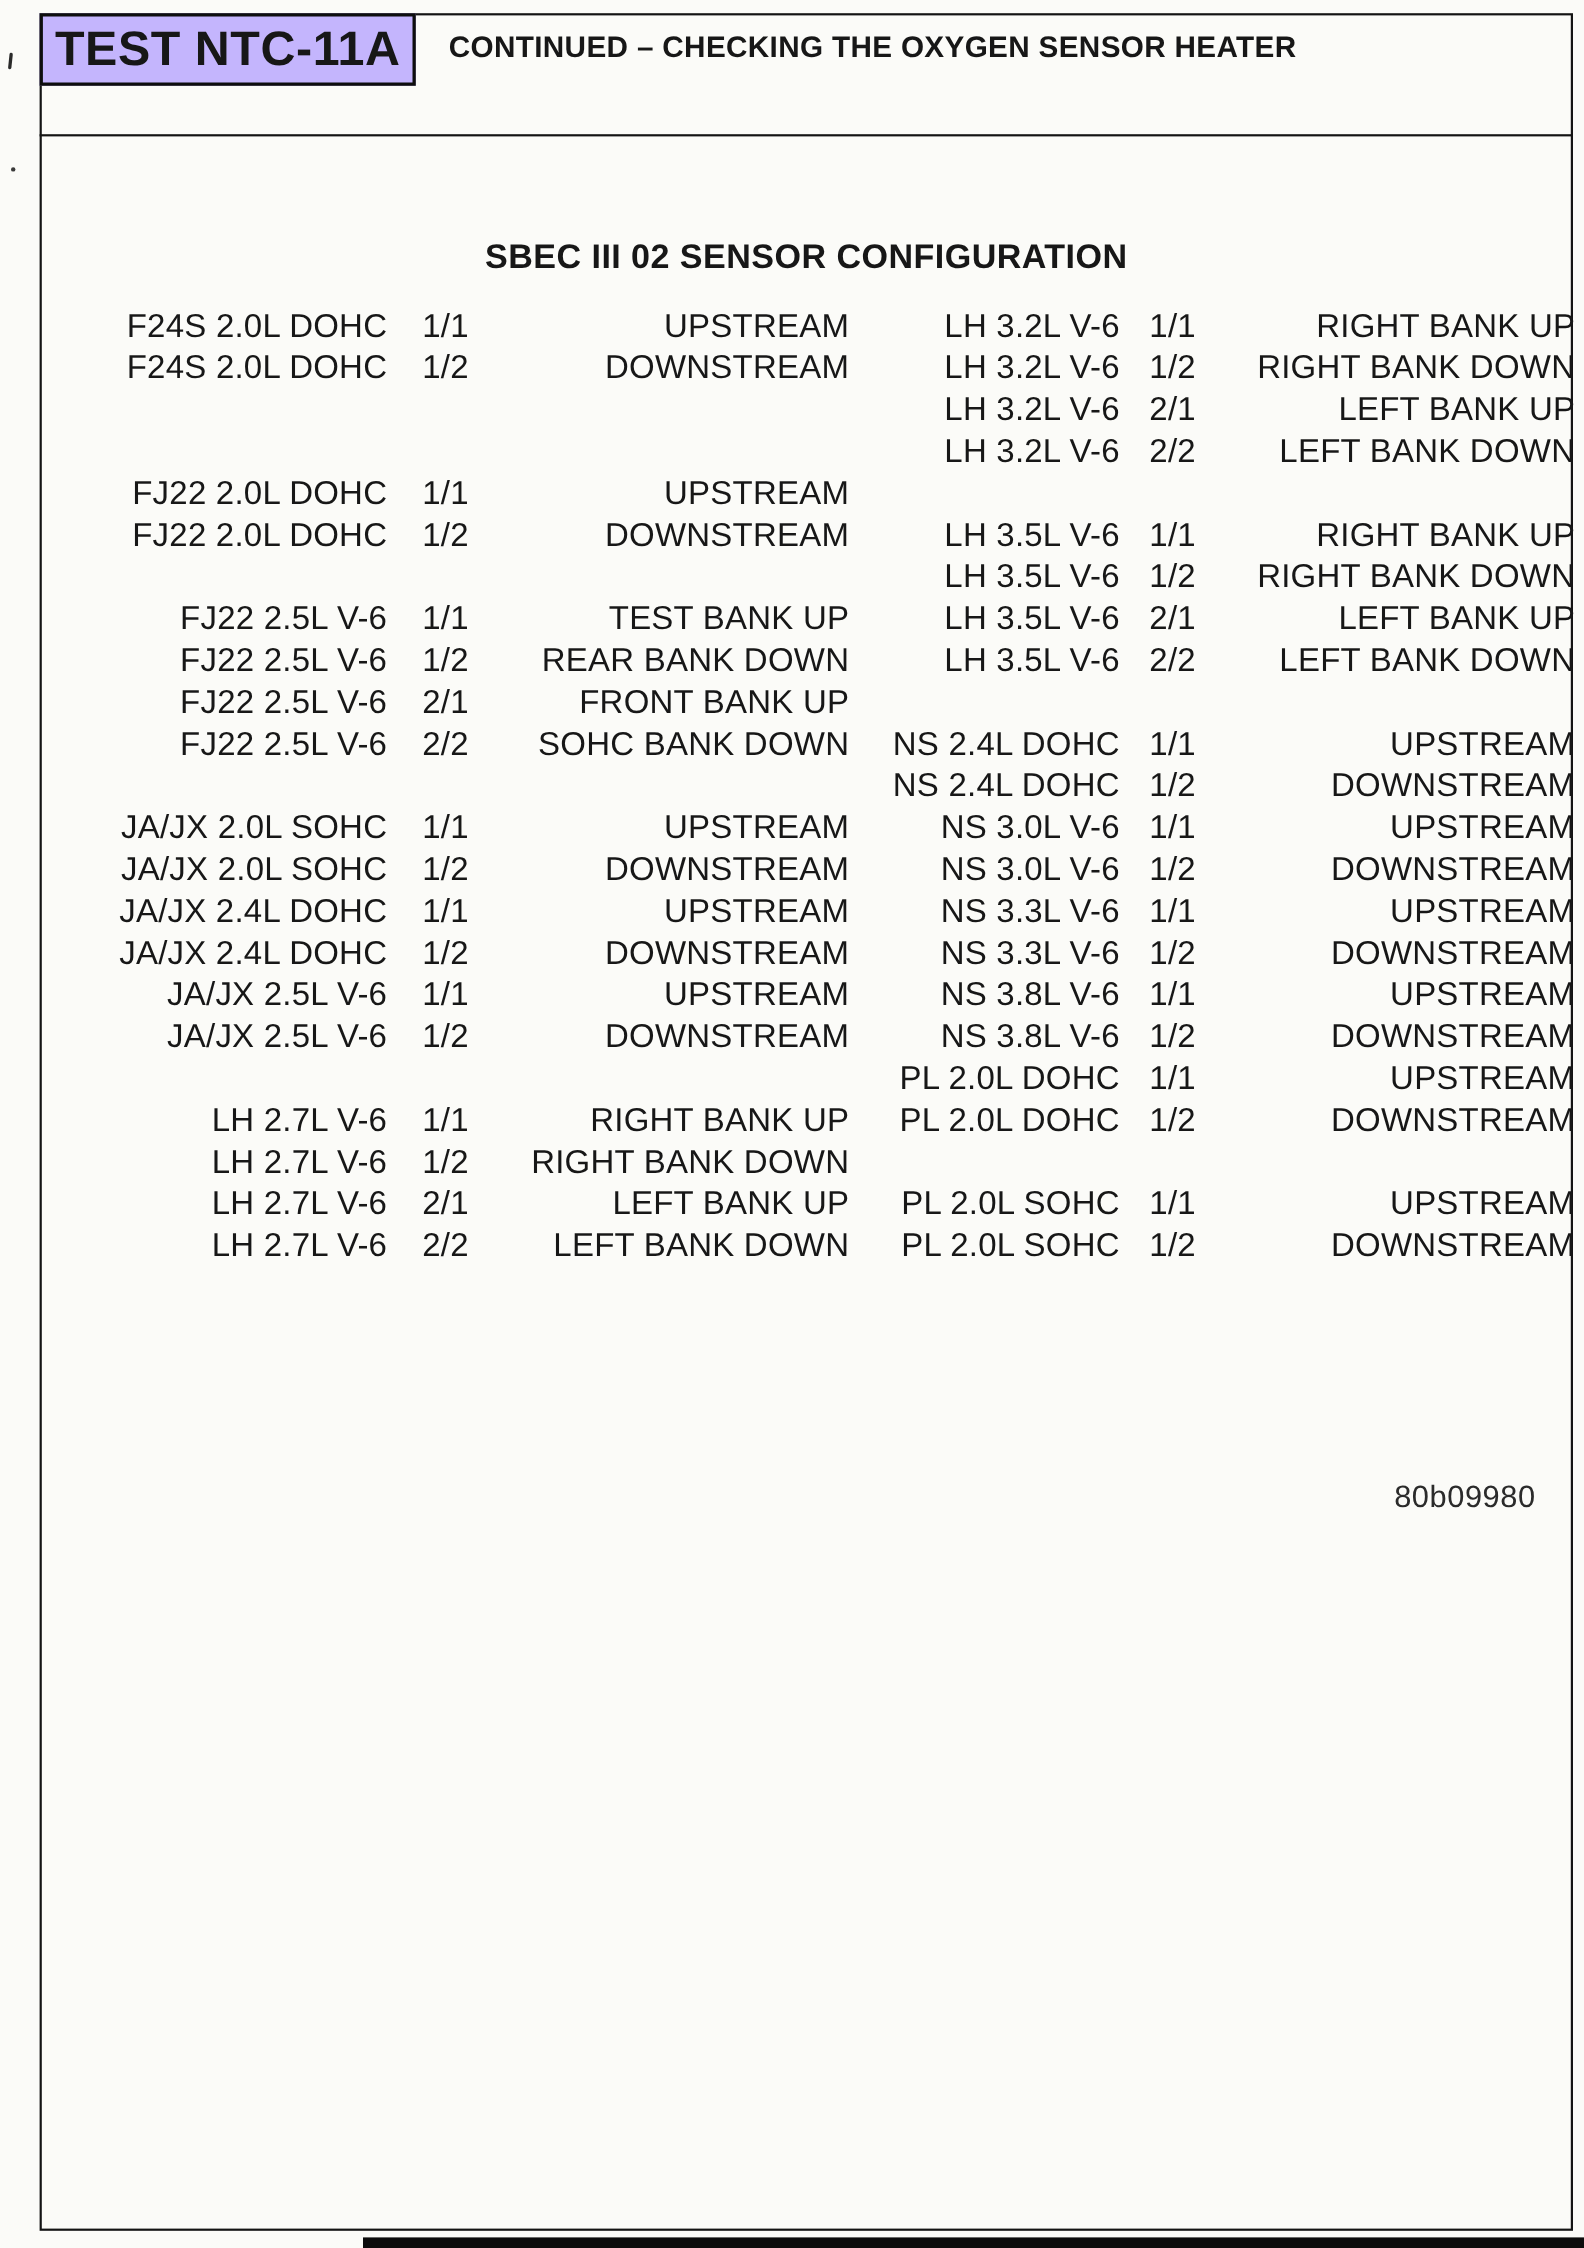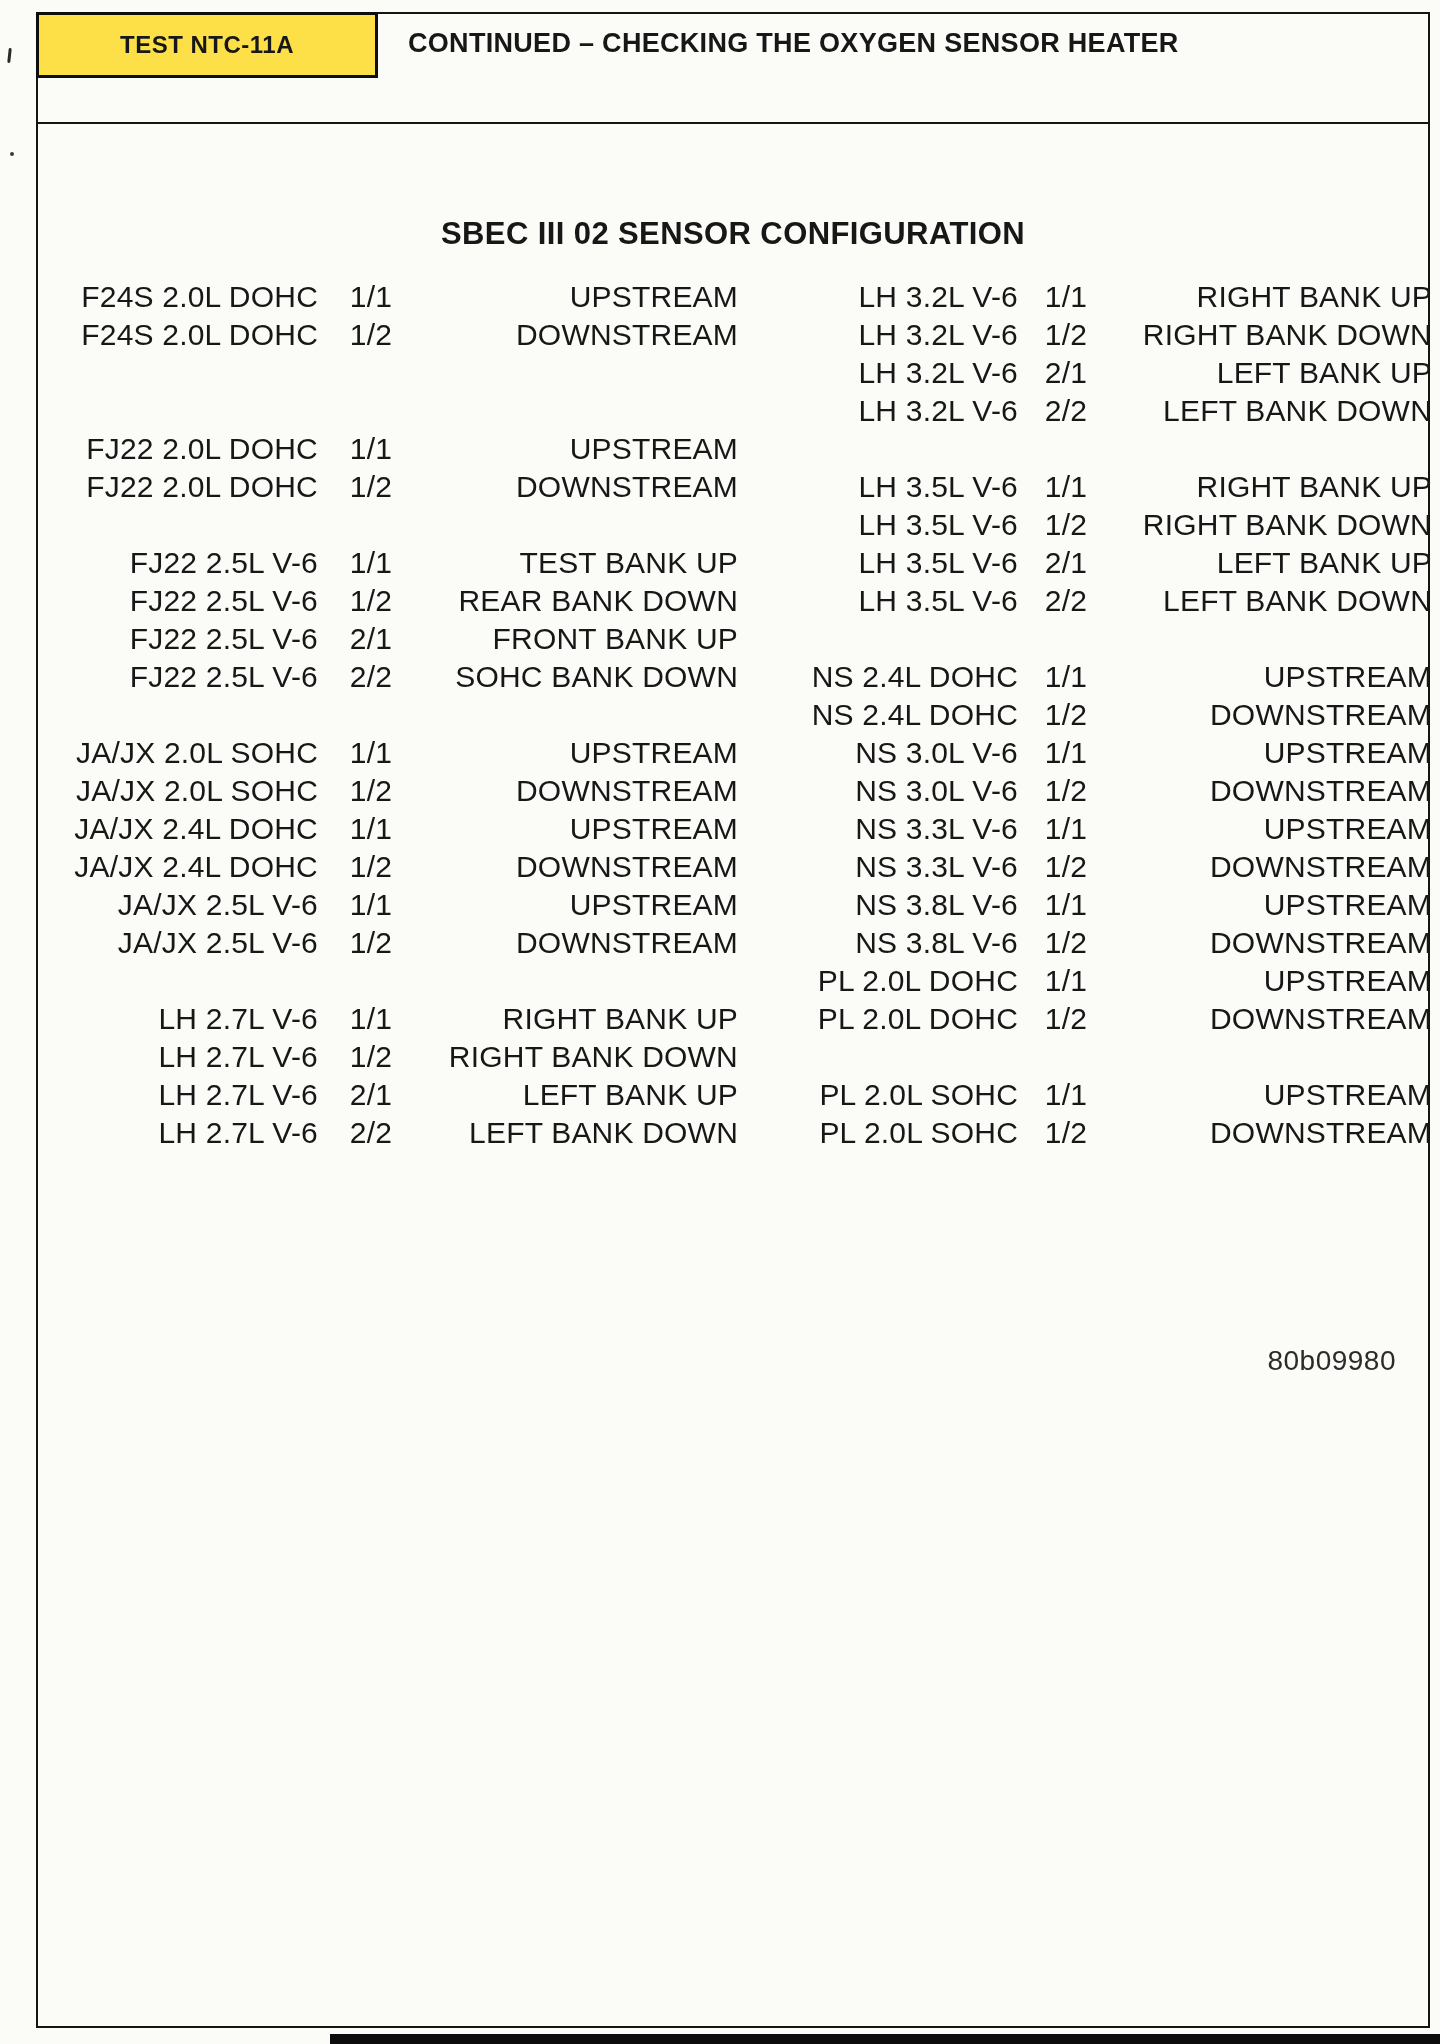--- a/index.html
+++ b/index.html
@@ -17,23 +17,23 @@
     width: 1394px; height: 2016px;
     border: 2px solid #141414;
     box-sizing: border-box;
   }
 
   .test-box {
     position: absolute; left: 36px; top: 12px;
     width: 342px; height: 66px;
     box-sizing: border-box;
     border: 3px solid #0e0e0e;
-    background: #fde047;
+    background: #c4b5fd;
     display: flex; align-items: center; justify-content: center;
-    font-weight: bold; font-size: 24px; letter-spacing: .5px;
+    font-weight: bold; font-size: 44px; letter-spacing: .5px;
     white-space: nowrap;
   }
 
   .header-title {
     position: absolute; left: 408px; top: 28px;
     font-weight: bold; font-size: 27px; letter-spacing: .3px;
     white-space: nowrap;
   }
 
   .header-rule {
@@ -42,21 +42,21 @@
   }
 
   .section-title {
     position: absolute; left: 36px; top: 216px; width: 1394px;
     text-align: center;
     font-weight: bold; font-size: 31px; letter-spacing: .4px;
     white-space: nowrap;
   }
 
   .col { position: absolute; top: 278px; }
-  .col-left  { left: 38px;  width: 700px; }
+  .col-left  { left: 38px;  width: 700px; padding-left: 34px; }
   .col-right { left: 768px; width: 664px; }
 
   .config-row {
     display: grid; height: 38px; line-height: 38px;
     font-size: 30px; letter-spacing: .2px; white-space: nowrap;
   }
   .col-left  .config-row { grid-template-columns: 280px 78px 1fr; column-gap: 14px; }
   .col-right .config-row { grid-template-columns: 250px 72px 1fr; column-gap: 12px; }
 
   .cell.model    { text-align: right; }

